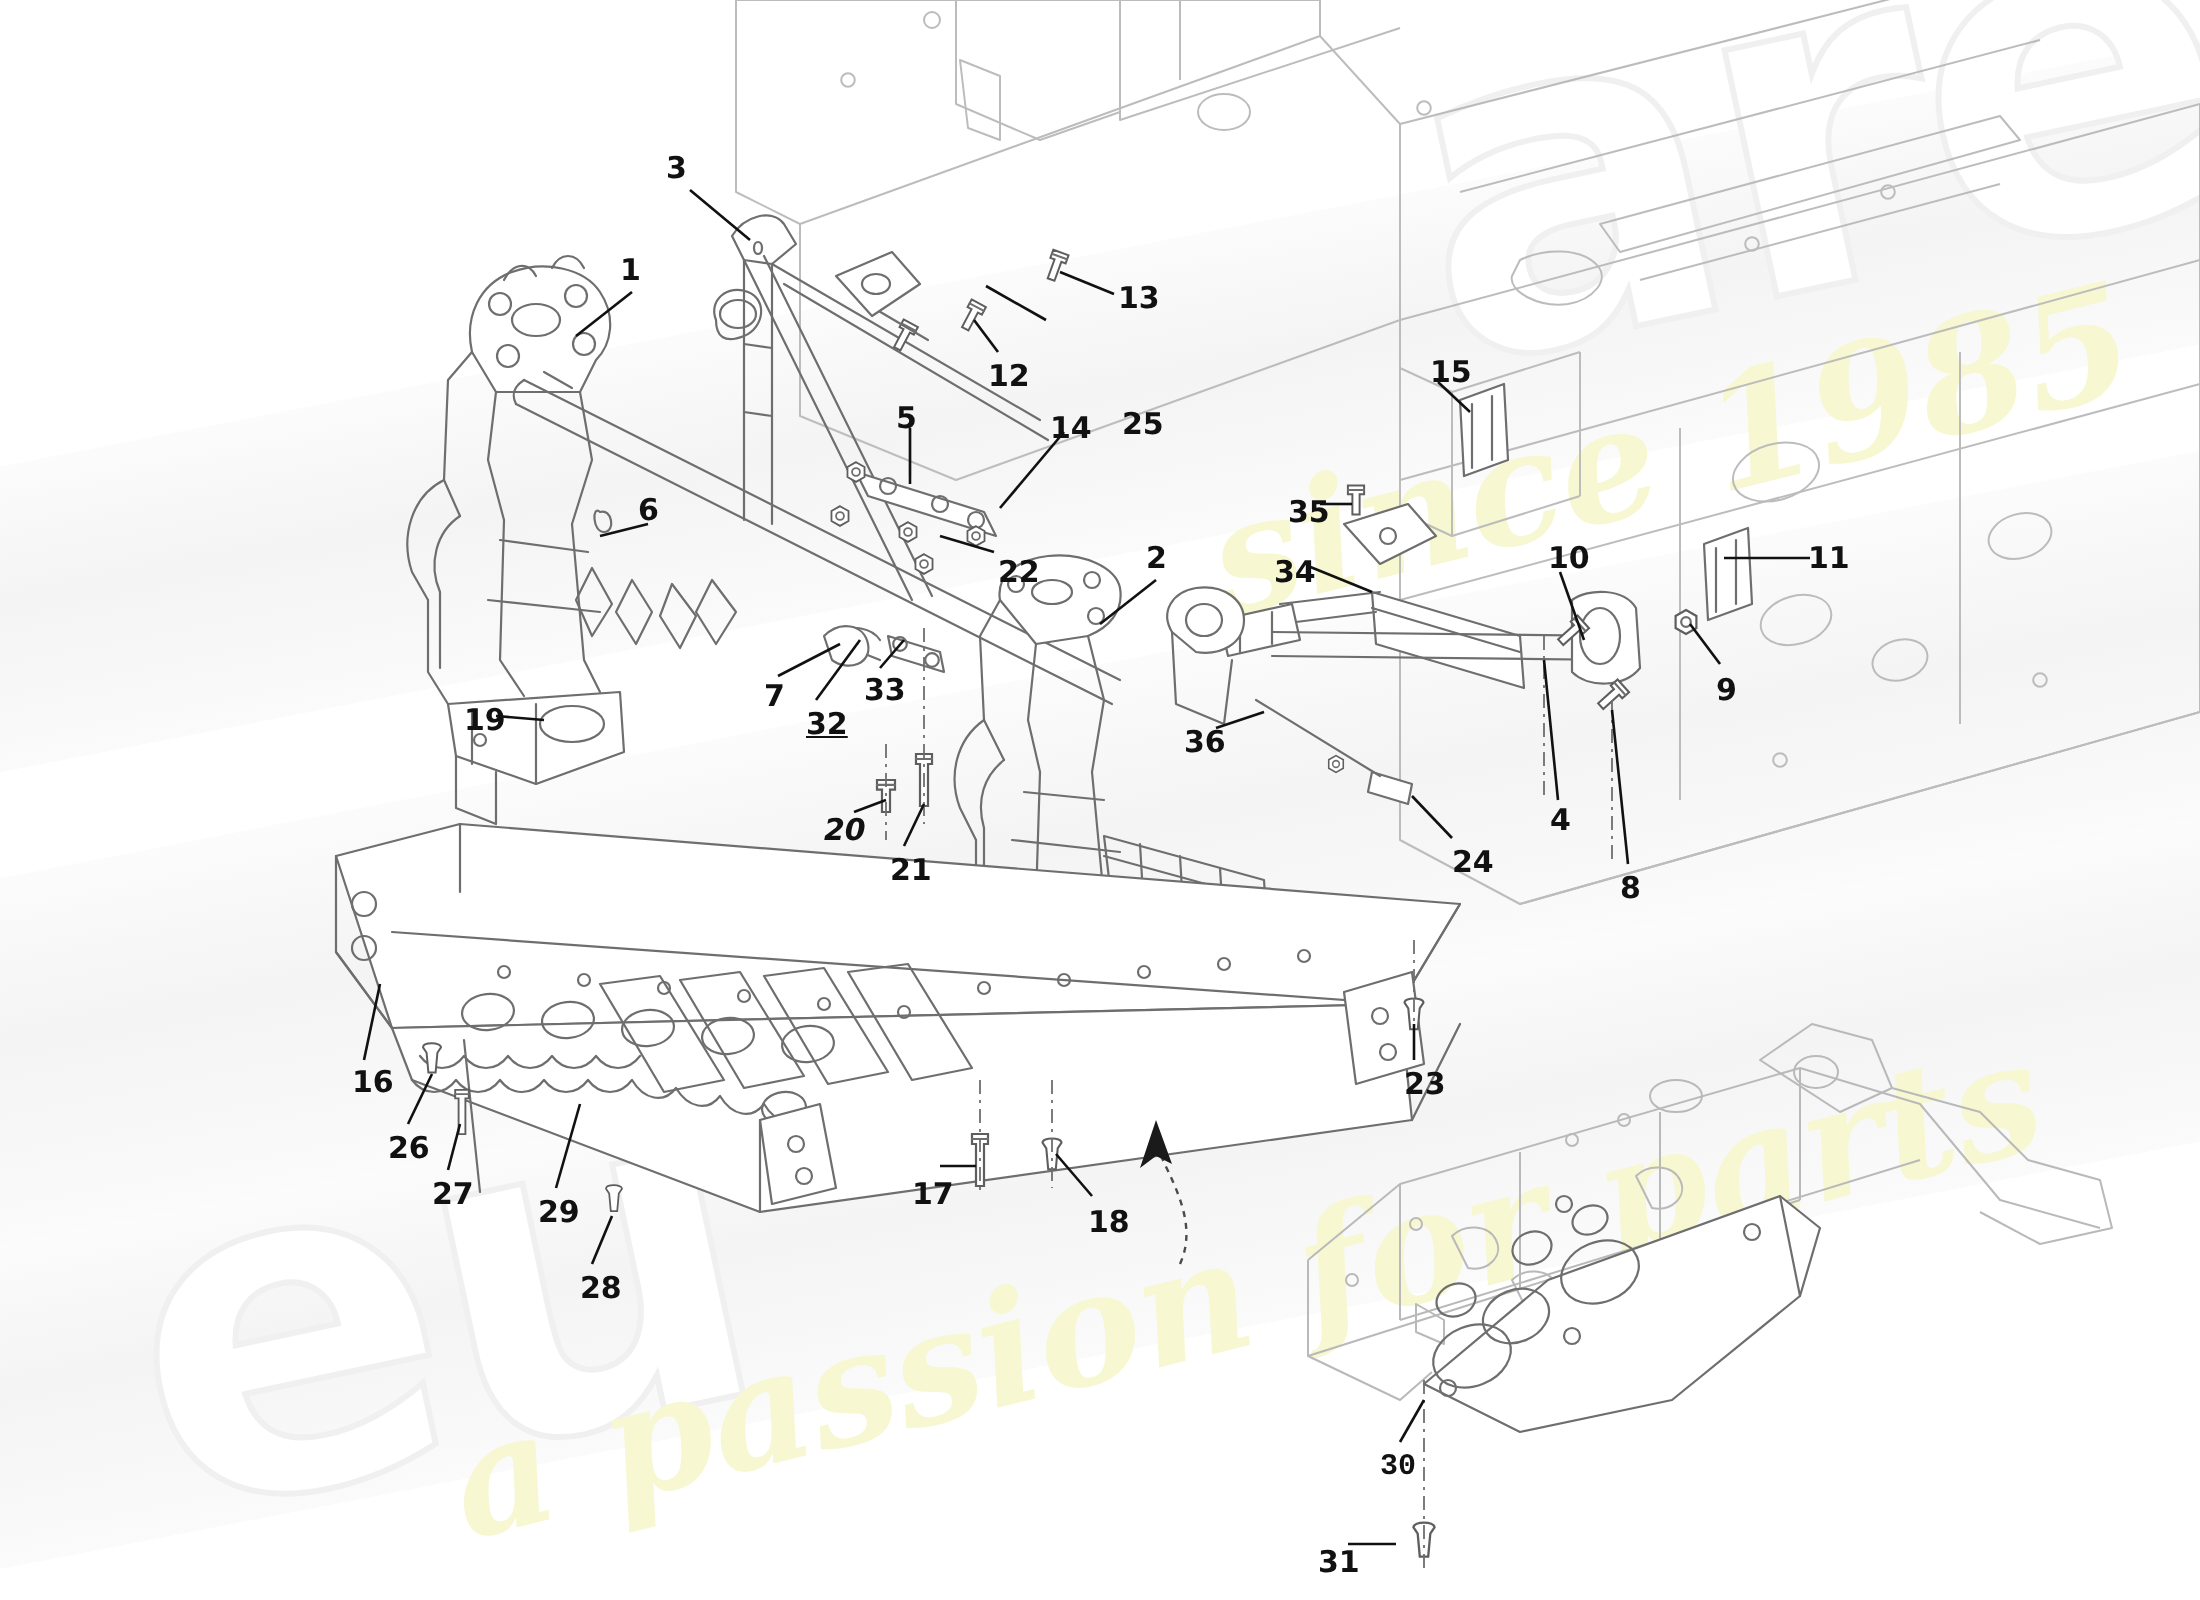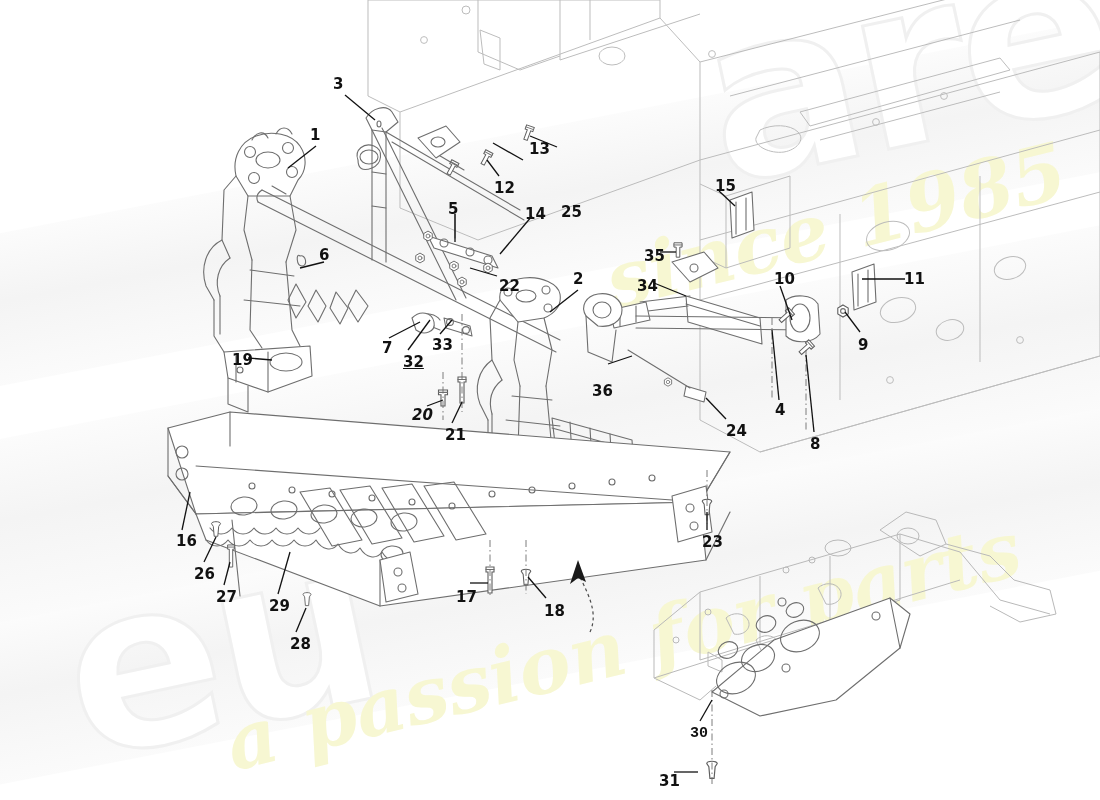--- a/index.html
+++ b/index.html
@@ -459,21 +459,21 @@
       <div class="callout" style="left: 333px; top: 77px;">3</div>
       <div class="callout" style="left: 775px; top: 403px;">4</div>
       <div class="callout" style="left: 448px; top: 202px;">5</div>
       <div class="callout" style="left: 319px; top: 248px;">6</div>
       <div class="callout" style="left: 382px; top: 341px;">7</div>
       <div class="callout" style="left: 810px; top: 437px;">8</div>
       <div class="callout" style="left: 858px; top: 338px;">9</div>
       <div class="callout" style="left: 774px; top: 272px;">10</div>
       <div class="callout" style="left: 904px; top: 272px;">11</div>
       <div class="callout" style="left: 494px; top: 181px;">12</div>
-      <div class="callout" style="left: 529px; top: 142px;">13</div>
+      <div class="callout" style="left: 559px; top: 142px;">13</div>
       <div class="callout" style="left: 525px; top: 163px; margin-top: 44px;">14</div>
       <div class="callout" style="left: 715px; top: 179px;">15</div>
       <div class="callout" style="left: 176px; top: 534px;">16</div>
       <div class="callout" style="left: 456px; top: 590px;">17</div>
       <div class="callout" style="left: 544px; top: 604px;">18</div>
       <div class="callout" style="left: 232px; top: 353px;">19</div>
       <div class="callout" style="left: 412px; top: 408px; font-style: italic;">20</div>
       <div class="callout" style="left: 445px; top: 428px;">21</div>
       <div class="callout" style="left: 499px; top: 279px;">22</div>
       <div class="callout" style="left: 702px; top: 535px;">23</div>
@@ -482,16 +482,16 @@
       <div class="callout" style="left: 194px; top: 567px;">26</div>
       <div class="callout" style="left: 216px; top: 590px;">27</div>
       <div class="callout" style="left: 290px; top: 637px;">28</div>
       <div class="callout" style="left: 269px; top: 599px;">29</div>
       <div class="callout" style="left: 690px; top: 726px; font-family: Liberation Mono, monospace;">30</div>
       <div class="callout" style="left: 659px; top: 774px;">31</div>
       <div class="callout" style="left: 403px; top: 355px; text-decoration: underline;">32</div>
       <div class="callout" style="left: 432px; top: 338px;">33</div>
       <div class="callout" style="left: 637px; top: 279px;">34</div>
       <div class="callout" style="left: 644px; top: 249px; text-align: right;">35</div>
-      <div class="callout" style="left: 592px; top: 364px; margin-top: 20px;">36</div>
+      <div class="callout" style="left: 592px; top: 364px;">36</div>
     </div>
 
 </div>
 
 </body></html>

